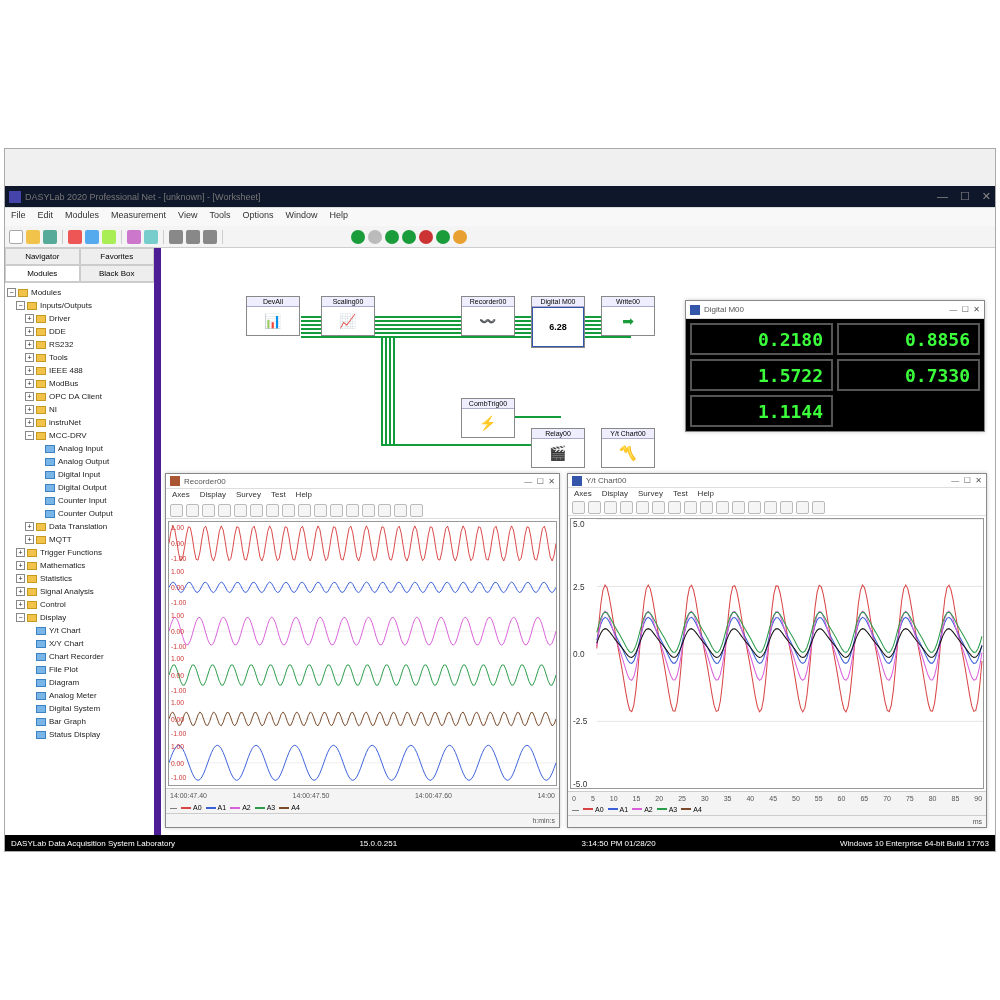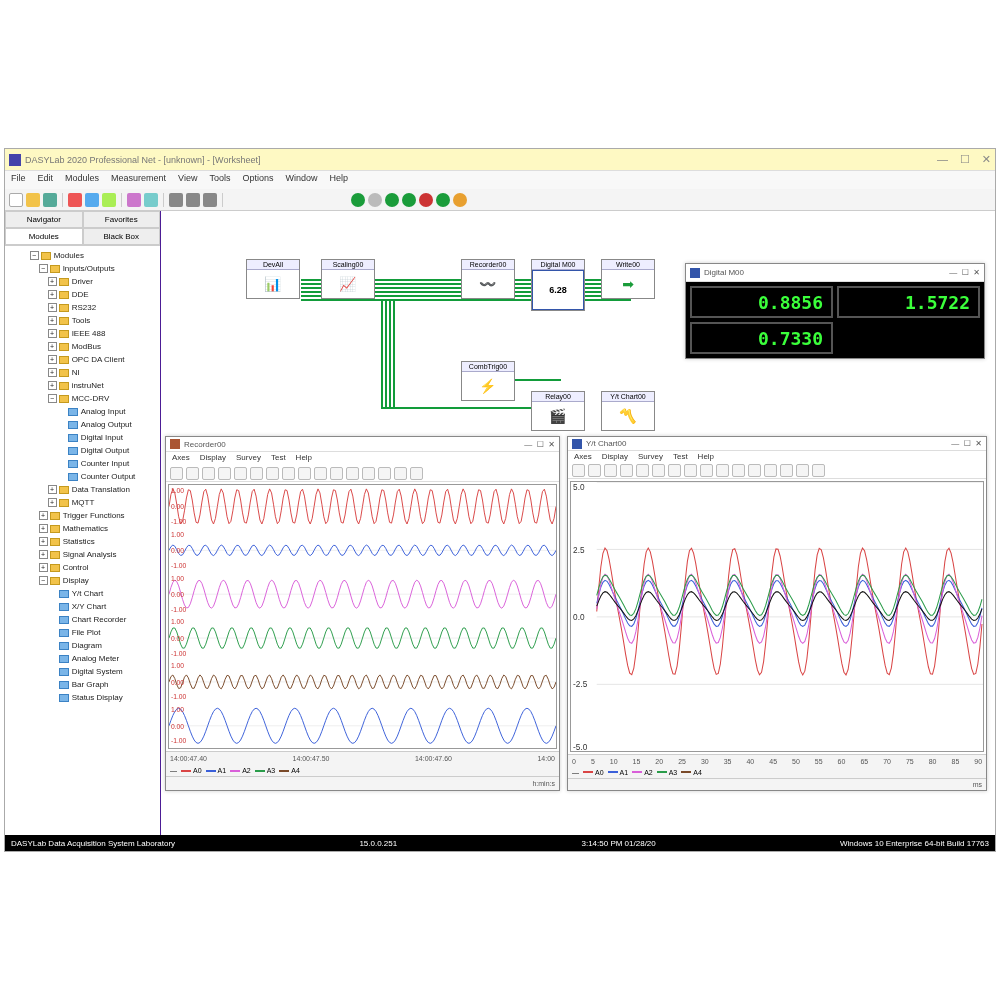--- a/index.html
+++ b/index.html
@@ -1,28 +1,28 @@
 <!DOCTYPE html>
 <html><head>
 <meta charset="utf-8">
 <style>
 * { box-sizing: border-box; margin: 0; padding: 0; font-family: 'Segoe UI', Tahoma, sans-serif; }
 body { background: #fff; width: 1000px; height: 1000px; position: relative; overflow: hidden; }
 .app { position: absolute; top: 148px; left: 4px; right: 4px; bottom: 148px; border: 1px solid #aaa; background: #f0f0f0; display: flex; flex-direction: column; font-size: 9px; }
-.titlebar { height: 22px; background: #fef9c3; display: flex; align-items: center; padding: 0 4px; border-bottom: 1px solid #ddd; }
+.titlebar { height: 22px; background: #0f172a; display: flex; align-items: center; padding: 0 4px; border-bottom: 1px solid #ddd; margin-top: 37px; }
 .titlebar .title { flex: 1; color: #777; font-size: 9px; }
 .winbtns { display: flex; gap: 12px; color: #888; font-size: 11px; }
 .winbtns span { cursor: pointer; }
 .menubar { height: 18px; display: flex; gap: 12px; padding: 2px 6px; background: #f8f8f8; font-size: 9px; color: #333; }
 .menubar span { cursor: pointer; }
 .toolbar { height: 22px; background: #f4f4f4; border-bottom: 1px solid #ccc; display: flex; align-items: center; gap: 3px; padding: 0 4px; }
 .tbtn { width: 14px; height: 14px; border-radius: 2px; display: inline-block; }
 .sep { width: 1px; height: 14px; background: #ccc; margin: 0 2px; }
 .body { flex: 1; display: flex; overflow: hidden; position: relative; }
-.sidebar { width: 156px; background: #fff; border-right: 1px solid #4c1d95; display: flex; flex-direction: column; align-items: center; }
+.sidebar { width: 156px; background: #fff; border-right: 7px solid #4c1d95; display: flex; flex-direction: column; }
 .tabs2 { display: flex; flex-wrap: wrap; border-bottom: 1px solid #ccc; }
 .tab2 { width: 50%; padding: 3px 4px; font-size: 8px; text-align: center; border: 1px solid #ccc; background: #eee; cursor: pointer; }
 .tab2.active { background: #fff; }
 .tree { flex: 1; overflow: auto; padding: 3px 2px; font-size: 8px; line-height: 13px; color: #222; }
 .tn { white-space: nowrap; display: flex; align-items: center; }
 .tn .fold { width: 9px; height: 9px; border: 1px solid #888; font-size: 7px; line-height: 7px; text-align: center; margin-right: 2px; cursor: pointer; }
 .tn .ico { width: 10px; height: 8px; background: #f2c34a; border: 1px solid #c59a1e; margin-right: 3px; }
 .tn .ico.mod { background: #7ab5e8; border-color: #3b82c4; }
 .tn .lbl { cursor: pointer; }
 .canvas { flex: 1; background: #fff; position: relative; overflow: hidden; }
@@ -340,23 +340,25 @@
       <div class="meterwin">
         <div class="mwh">
           <span style="width:10px;height:10px;background:#35a;display:inline-block;margin-right:4px"></span>
           <span>Digital M00</span>
           <span class="sp"></span>
           <span>—</span>&nbsp;&nbsp;
           <span>☐</span>&nbsp;&nbsp;
           <span>✕</span>
         </div>
         <div class="meters">
+          <div class="meter">0.2180</div>
           <div class="meter">0.8856</div>
           <div class="meter">1.5722</div>
           <div class="meter">0.7330</div>
+          <div class="meter">1.1144</div>
         </div>
       </div>
     </div>
 
     <div class="chartwin left">
       <div class="cwh"><span style="width:10px;height:10px;background:#a53;display:inline-block;margin-right:4px"></span><span>Recorder00</span><span class="sp" style="flex:1"></span><span>—</span>&nbsp;&nbsp;<span>☐</span>&nbsp;&nbsp;<span>✕</span></div>
       <div class="cmenu">
           <span>Axes</span>
           <span>Display</span>
           <span>Survey</span>

